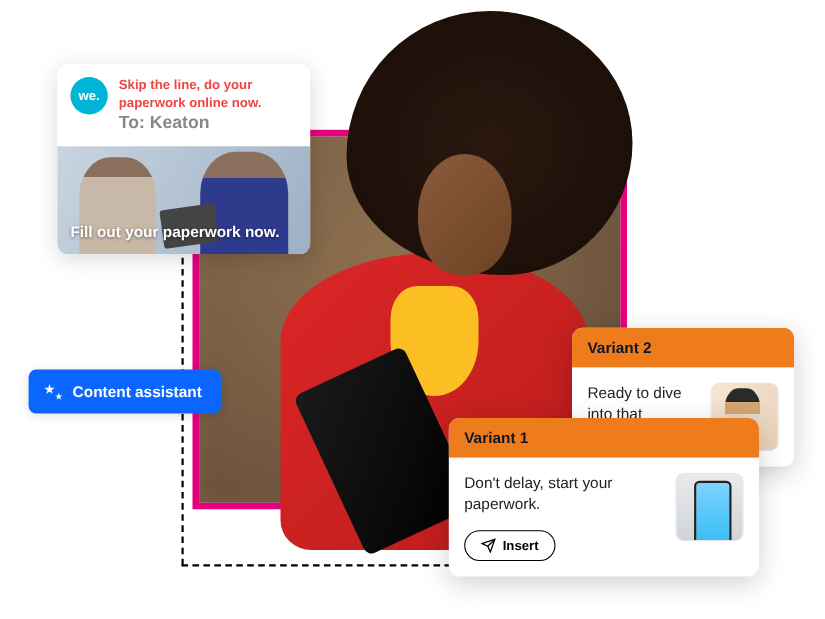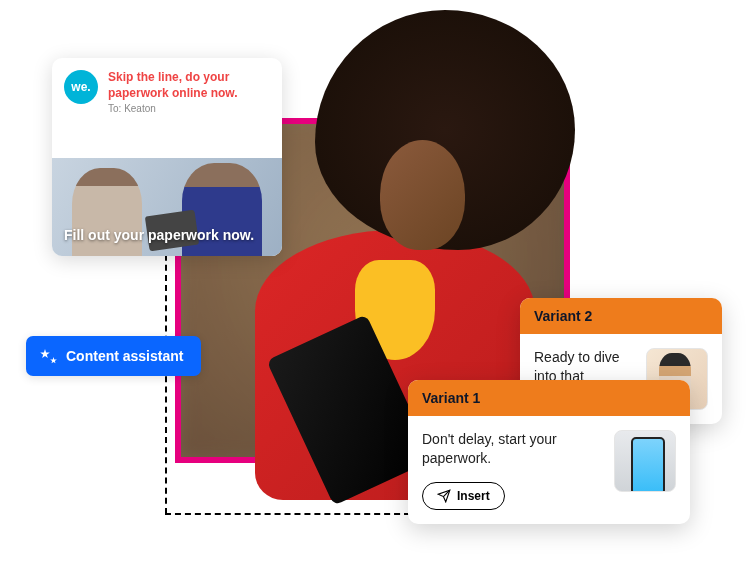--- a/index.html
+++ b/index.html
@@ -110,31 +110,30 @@
   flex-shrink: 0;
 }
 .note-text {
   flex: 1;
   font-size: 12px;
   font-weight: 700;
   line-height: 1.3;
   color: #ef4444;
 }
 .note-to {
-  font-size: 10px;
-  font-weight: 400;
+  font-size: 16px;
+  font-weight: 700;
   color: #888;
   margin-top: 2px;
 }
 .note-image {
   position: relative;
   height: 98px;
   background: linear-gradient(120deg, #c8d4e0 0%, #9db0c4 100%);
   overflow: hidden;
-  margin-top: 32px;
 }
 .note-person-a {
   position: absolute;
   left: 20px;
   top: 10px;
   width: 70px;
   height: 90px;
   background: linear-gradient(180deg, #8b6f5c 20%, #c8b8a8 20%);
   border-radius: 40% 40% 0 0;
 }

